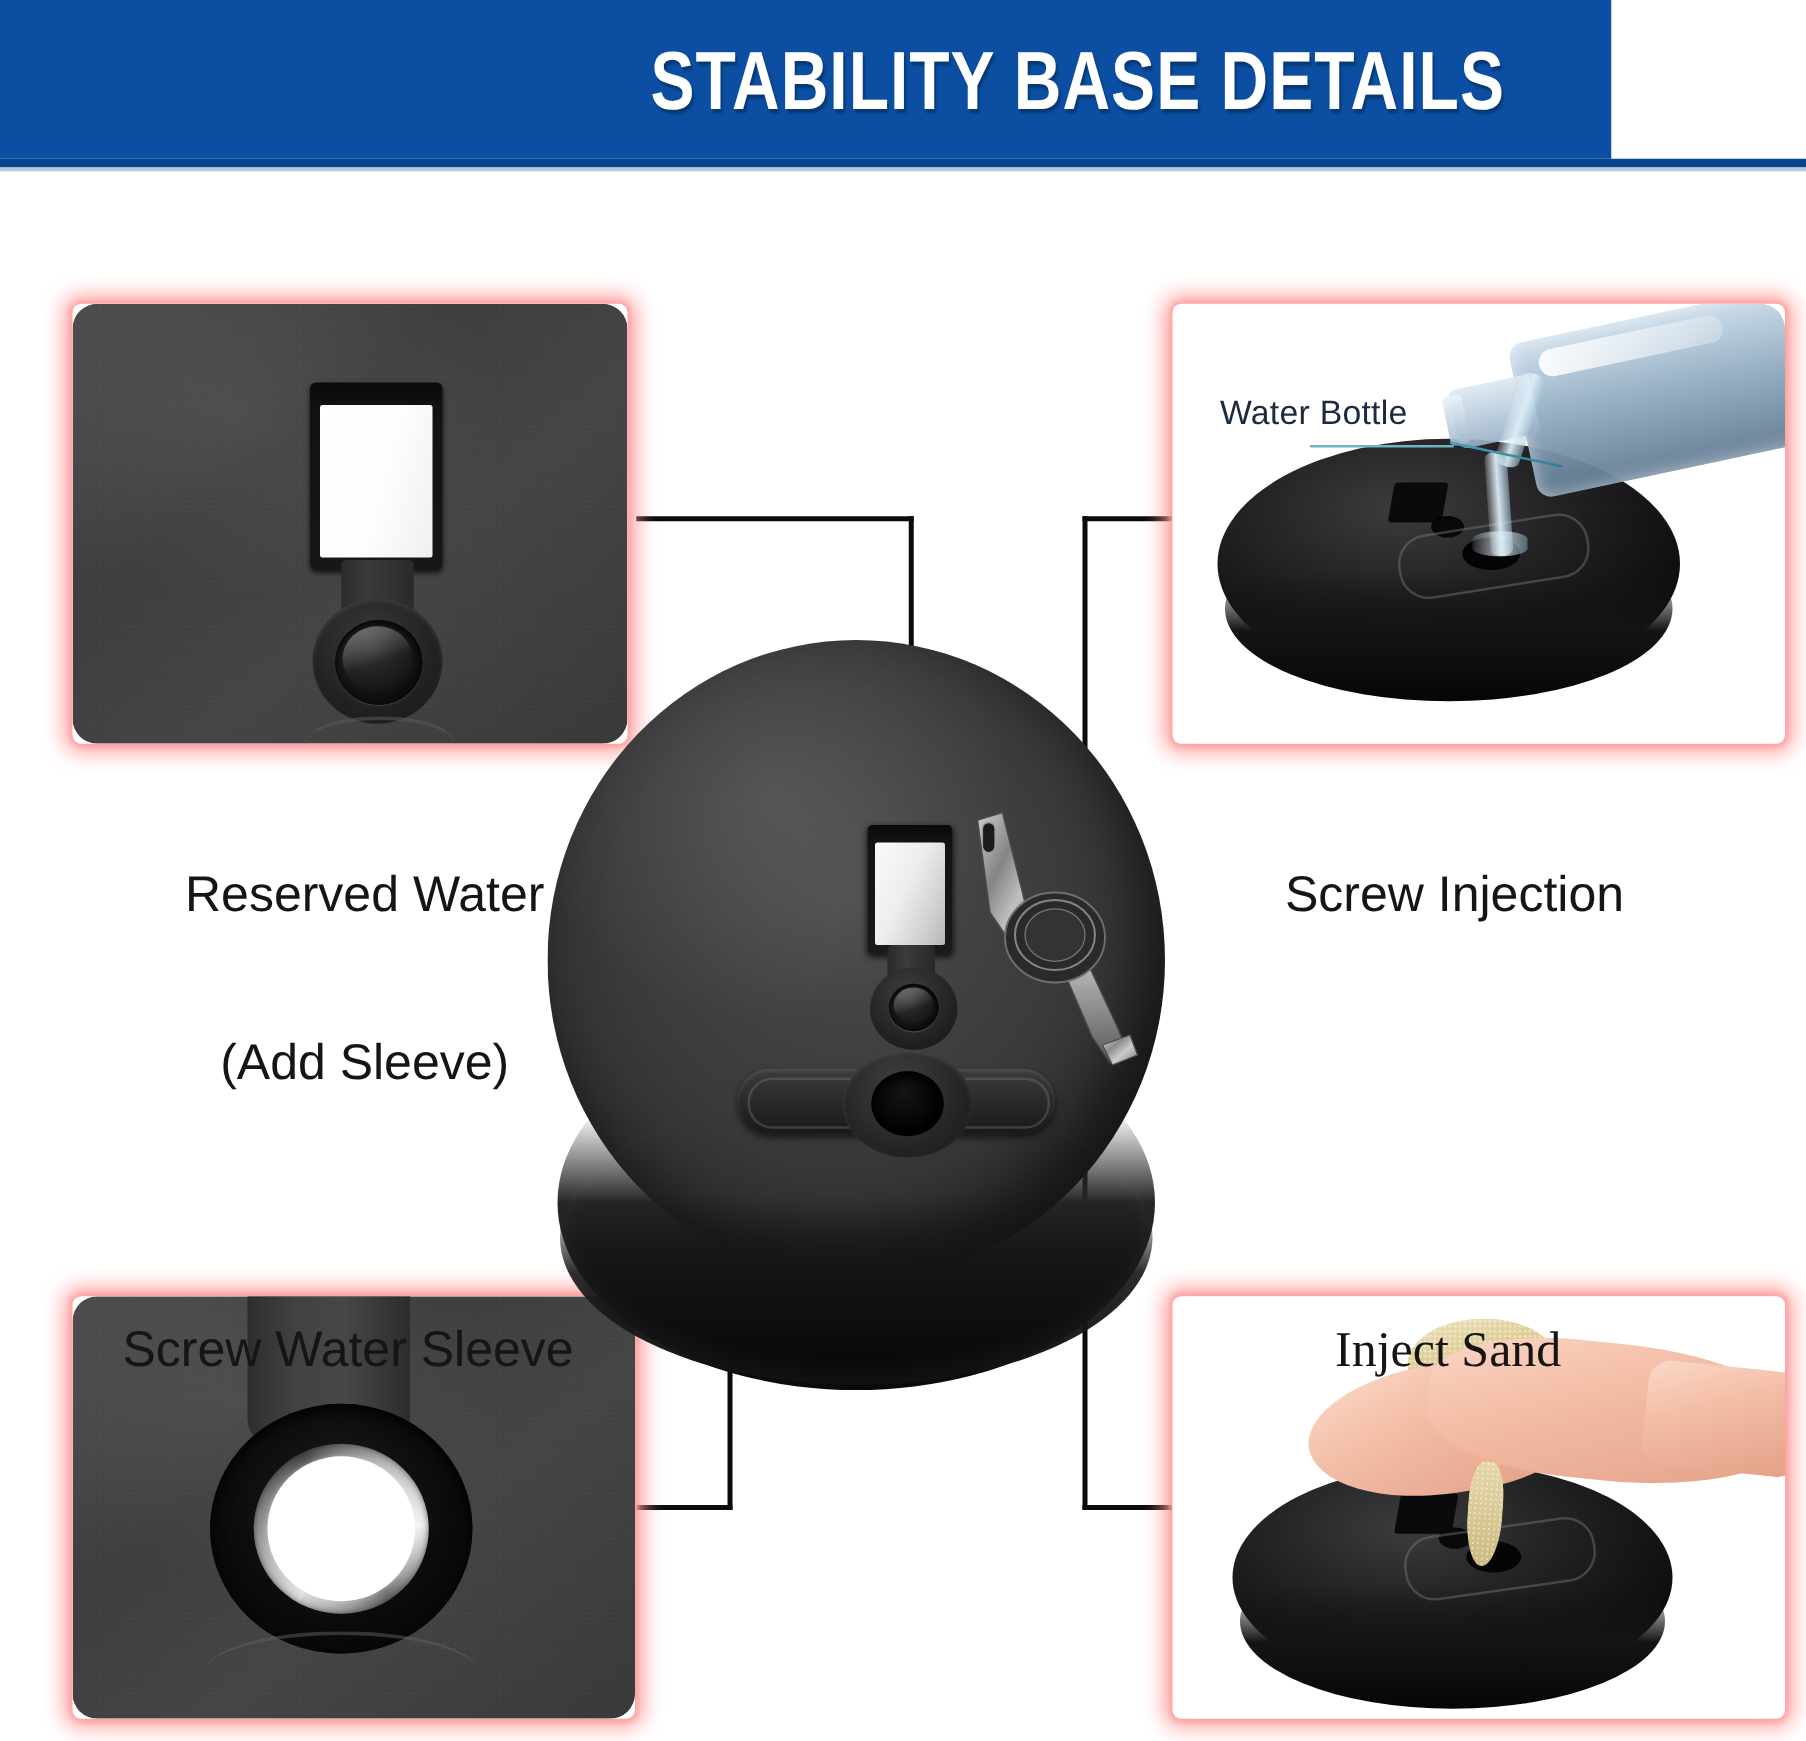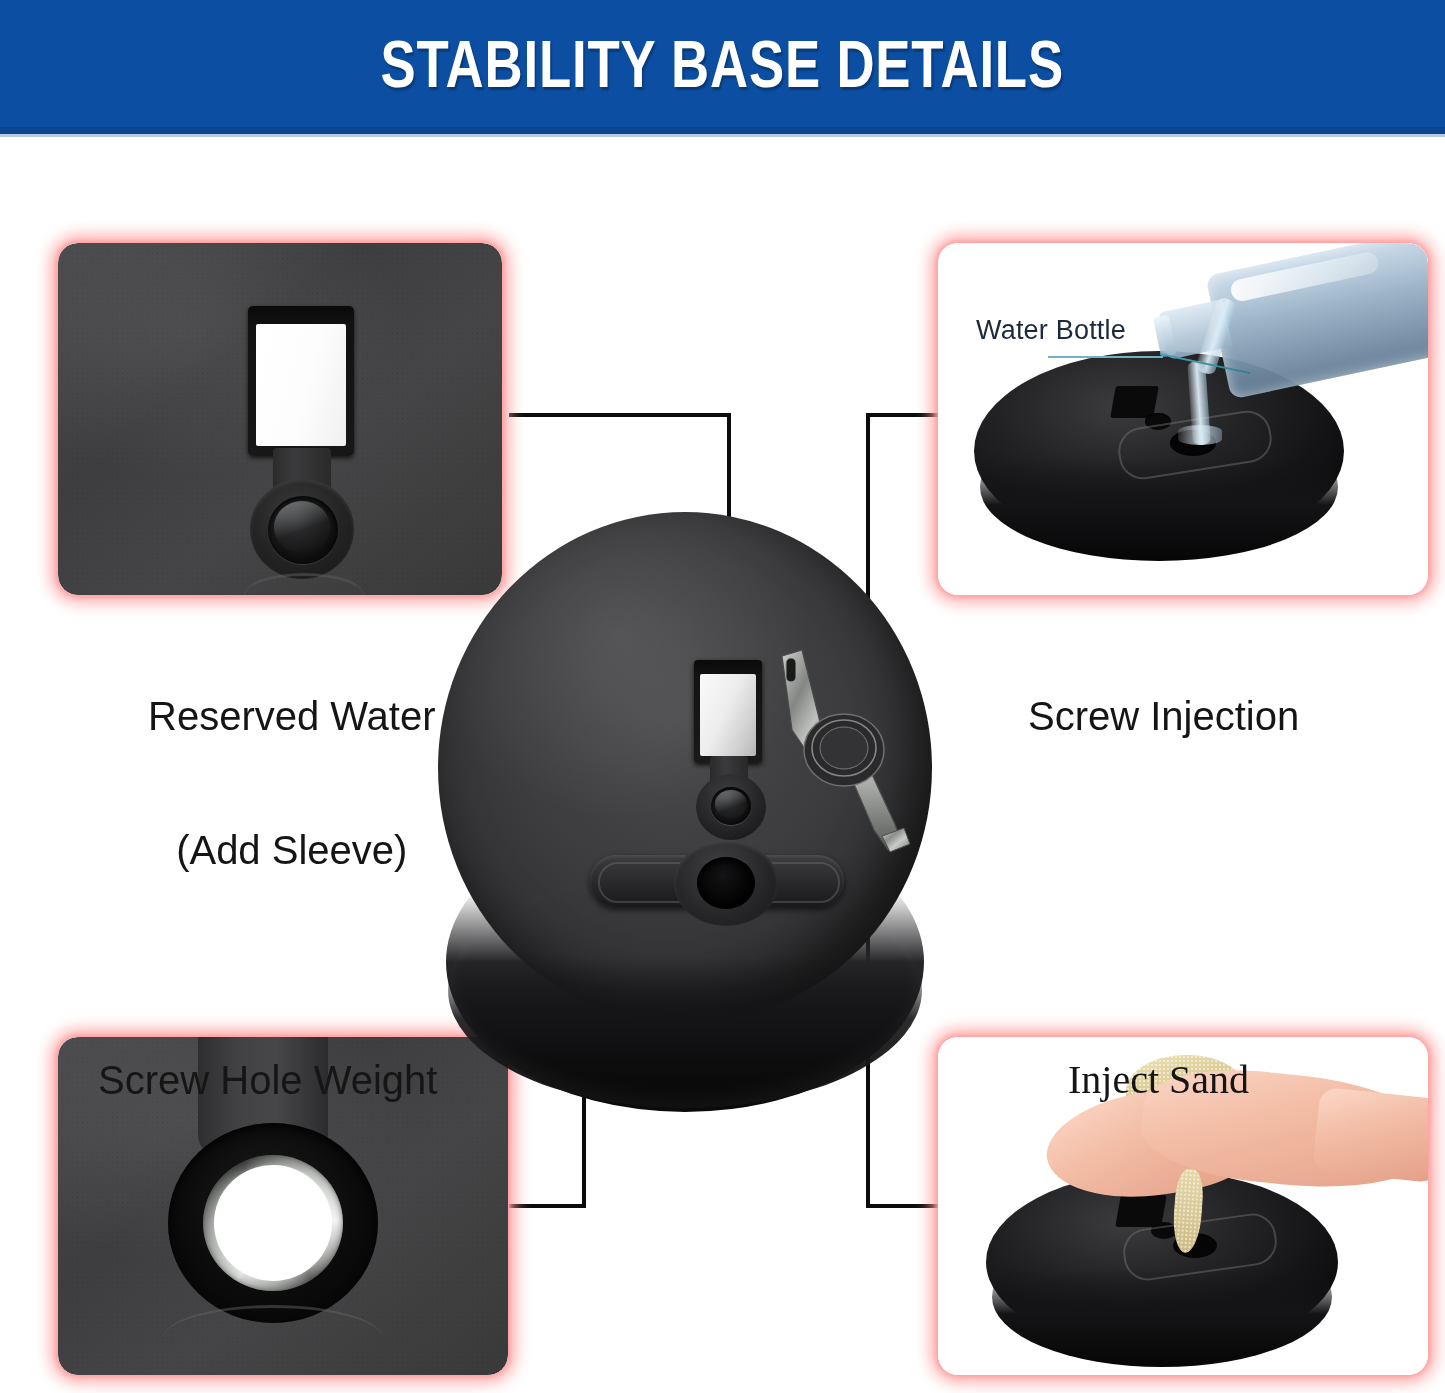--- a/index.html
+++ b/index.html
@@ -7,23 +7,23 @@
     width:1445px;height:1393px;
     background:#ffffff;
     font-family:"Liberation Sans", sans-serif;
     overflow:hidden;
     position:relative;
   }
   #stage{position:relative;width:1445px;height:1393px;background:#fff;overflow:hidden;}
 
   
   .banner{
-    position:absolute;left:0;top:0;width:1445px;height:127px;
+    position:absolute;left:0;top:0;width:1289px;height:127px;
     background:#0b4ea2;
-    display:flex;align-items:center;justify-content:center;
+    display:flex;align-items:center;justify-content:flex-end;
   }
   .banner-underline{
     position:absolute;left:0;top:127px;width:1445px;height:7px;
     background:#0a4governor;
   }
   .banner-underline{background:#0a4690;}
   .banner-shadowline{
     position:absolute;left:0;top:134px;width:1445px;height:3px;
     background:#b9c9e2;
   }
@@ -35,21 +35,21 @@
     letter-spacing:1px;
     transform:scaleX(0.80);
     transform-origin:center center;
     white-space:nowrap;
     text-shadow:2px 3px 2px rgba(0,0,0,.28);
   }
 
   
   .panel{
     position:absolute;
-    border-radius:20px;
+    border-radius:7px;
     background:#fff;
     box-shadow:0 0 16px 7px rgba(255,150,150,.85),
                0 0 4px 2px rgba(255,175,175,.9);
     overflow:hidden;
   }
   .panel-inner{position:absolute;inset:0;overflow:hidden;border-radius:20px;}
 
   
   .plastic{
     background:
@@ -366,21 +366,21 @@
       <div class="plastic"></div>
       <div class="grain"></div>
       <div class="sh-rib"></div>
       <div class="sh-well"></div>
       <div class="sh-thread"></div>
       <div class="sh-bore"></div>
       <div class="sh-lowarc"></div>
     </div>
   </div>
   <div class="caption" id="cap-screw">
-    <div>Screw Hole Weight</div>
+    <div>Screw Water Sleeve</div>
   </div>
 
   <div class="panel" id="panel-sand">
     <div class="panel-inner">
       <div class="scene-white"></div>
 
       <div class="disc-mini" style="left:48px;top:134px;width:352px;height:182px;">
         <div class="top"></div>
       </div>
       <div style="position:absolute;left:54px;top:190px;width:340px;height:140px;border-radius:50%;

